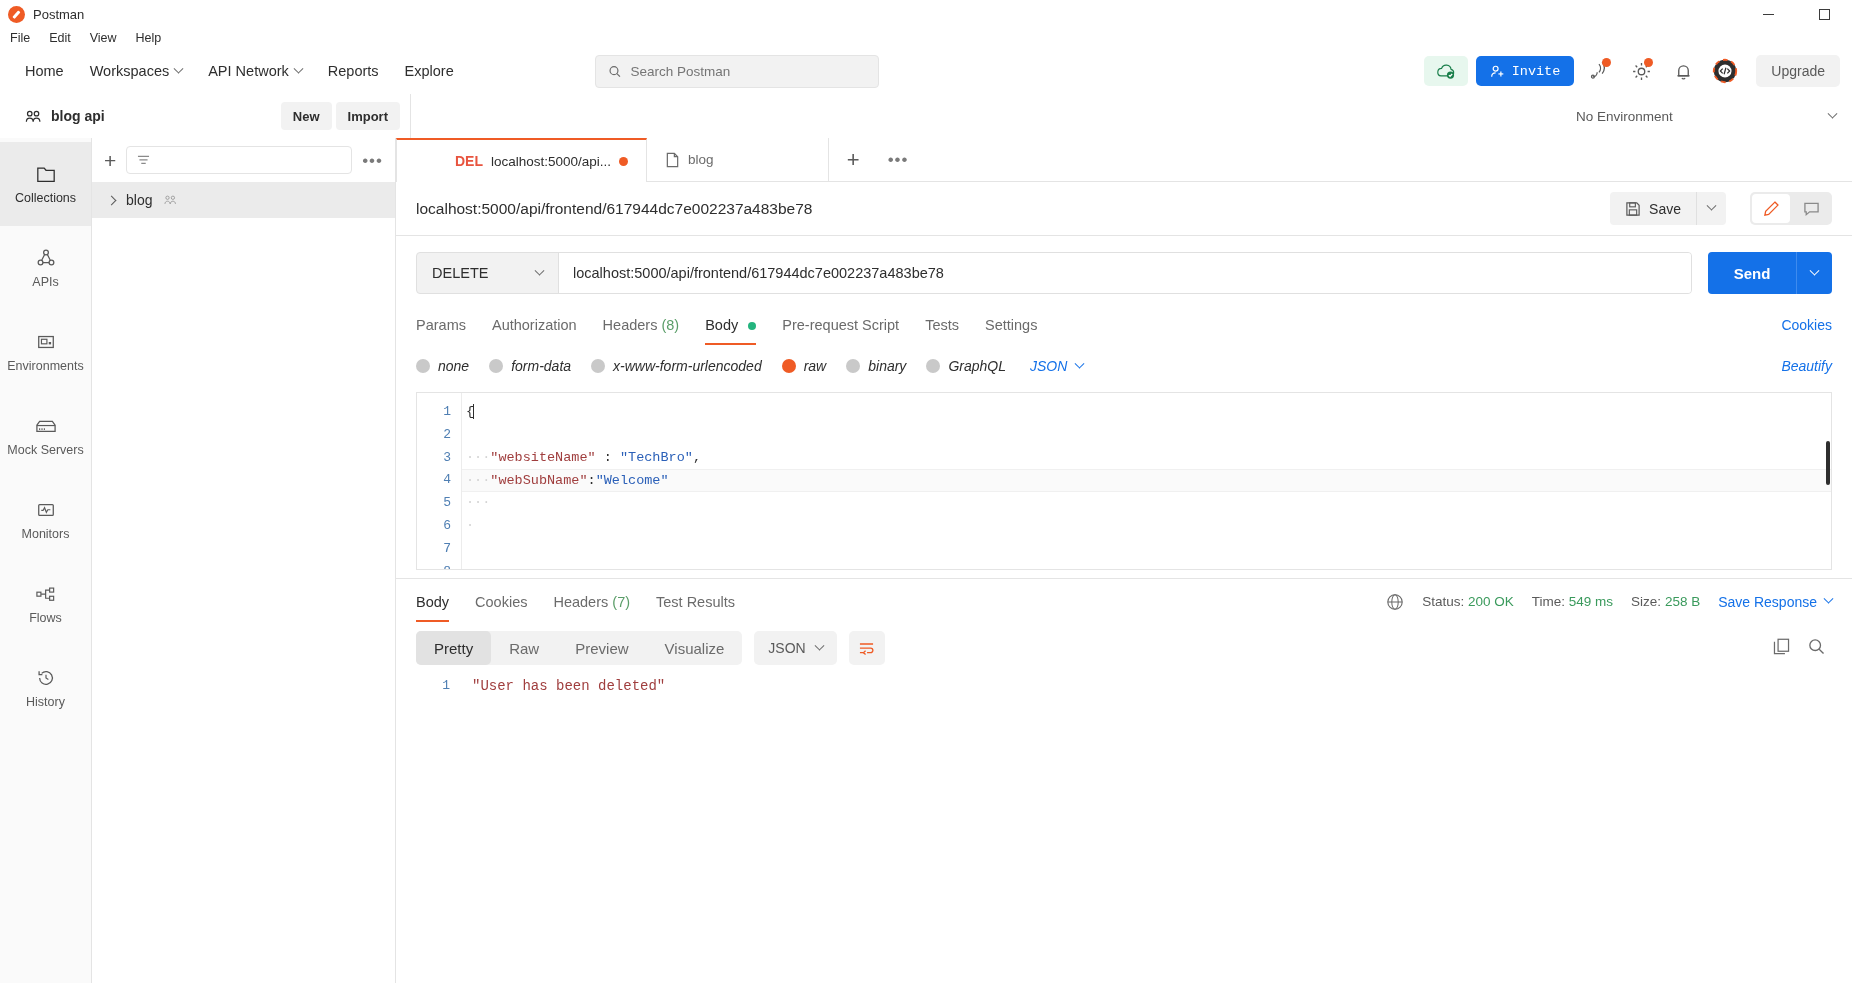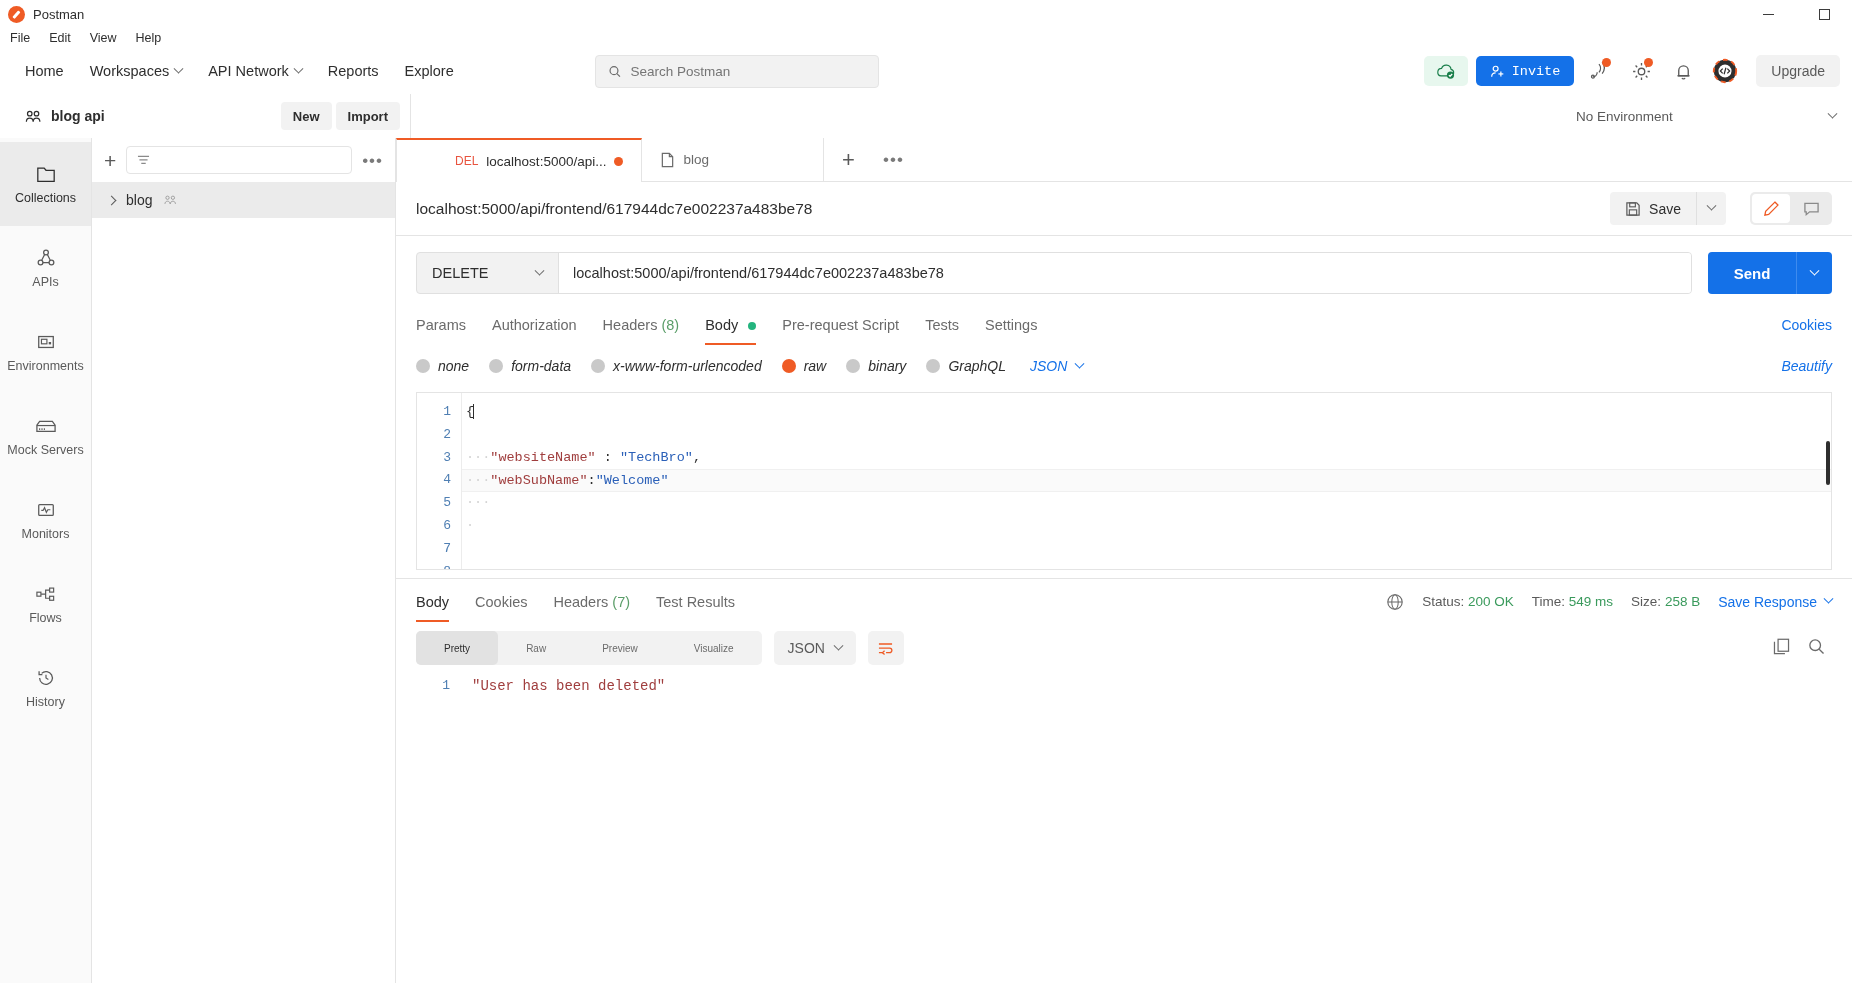--- a/index.html
+++ b/index.html
@@ -163,21 +163,21 @@
   .rtab {
     min-width: 182px; display: flex; align-items: center; gap: 8px;
     padding: 0 18px; font-size: 13.5px; color: #6b6b6b;
     border-right: 1px solid #e4e4e4; position: relative;
   }
   .rtab.active {
     color: #2e2e2e; background: #fff;
     border-top: 2px solid #ef5b25; border-left: 1px solid #e4e4e4;
     margin-bottom: -1px;
   }
-  .rtab .verb { font-size: 12px; font-weight: normal; color: #e8543f; padding-left: 40px; }
+  .rtab .verb { font-size: 14px; font-weight: bold; color: #e8543f; padding-left: 40px; }
   .rtab .unsaved { width: 9px; height: 9px; border-radius: 50%; background: #ef5b25; margin-left: auto; }
   .tab-add {
     width: 48px; display: flex; align-items: center; justify-content: center;
     font-size: 22px; color: #5a5a5a; line-height: 1;
   }
   .tab-more {
     width: 42px; display: flex; align-items: center; justify-content: center;
   }
 
   
@@ -306,21 +306,21 @@
   .meta-val { color: #3a9a5c; }
   .save-resp { font-size: 14px; color: #1471e8; display: flex; align-items: center; gap: 8px; }
 
   
   .resp-format {
     display: flex; align-items: center; gap: 8px; padding: 4px 20px 0 20px;
     height: 44px;
   }
   .fmt-group { background: #f2f2f2; border-radius: 5px; display: flex; height: 34px; }
   .fmt-btn {
-    padding: 0 28px; display: flex; align-items: center; font-size: 10px;
+    padding: 0 18px; display: flex; align-items: center; font-size: 15px;
     color: #6b6b6b; border-radius: 5px;
   }
   .fmt-btn.active { background: #e2e2e2; color: #2e2e2e; }
   .fmt-json {
     background: #f2f2f2; border-radius: 5px; height: 34px; display: flex;
     align-items: center; gap: 10px; padding: 0 14px; font-size: 14px; color: #5a5a5a;
     margin-left: 4px;
   }
   .fmt-wrap {
     background: #f2f2f2; border-radius: 5px; height: 34px; width: 36px;

